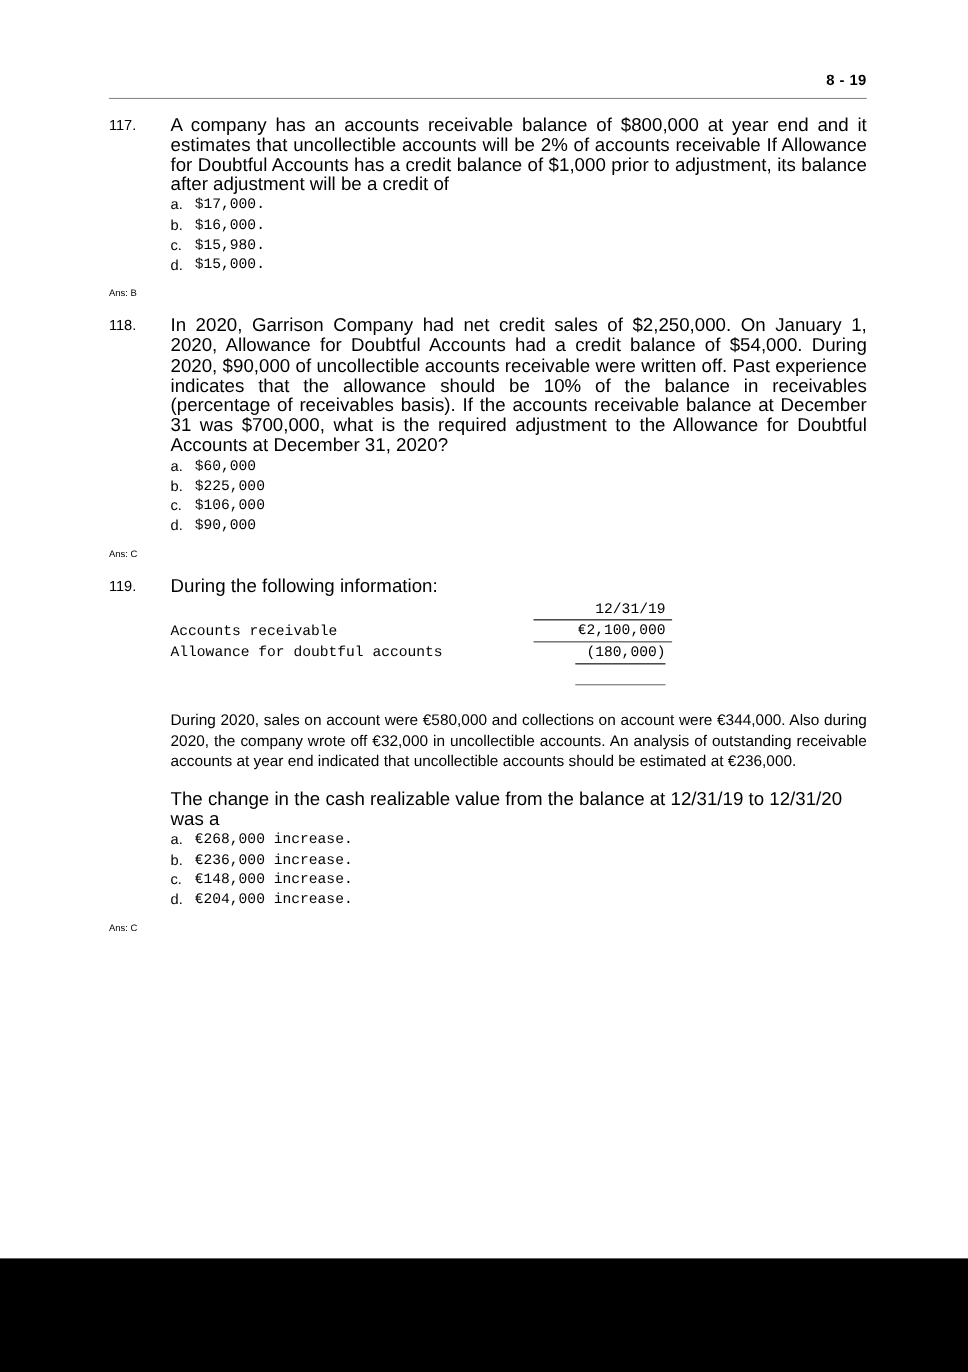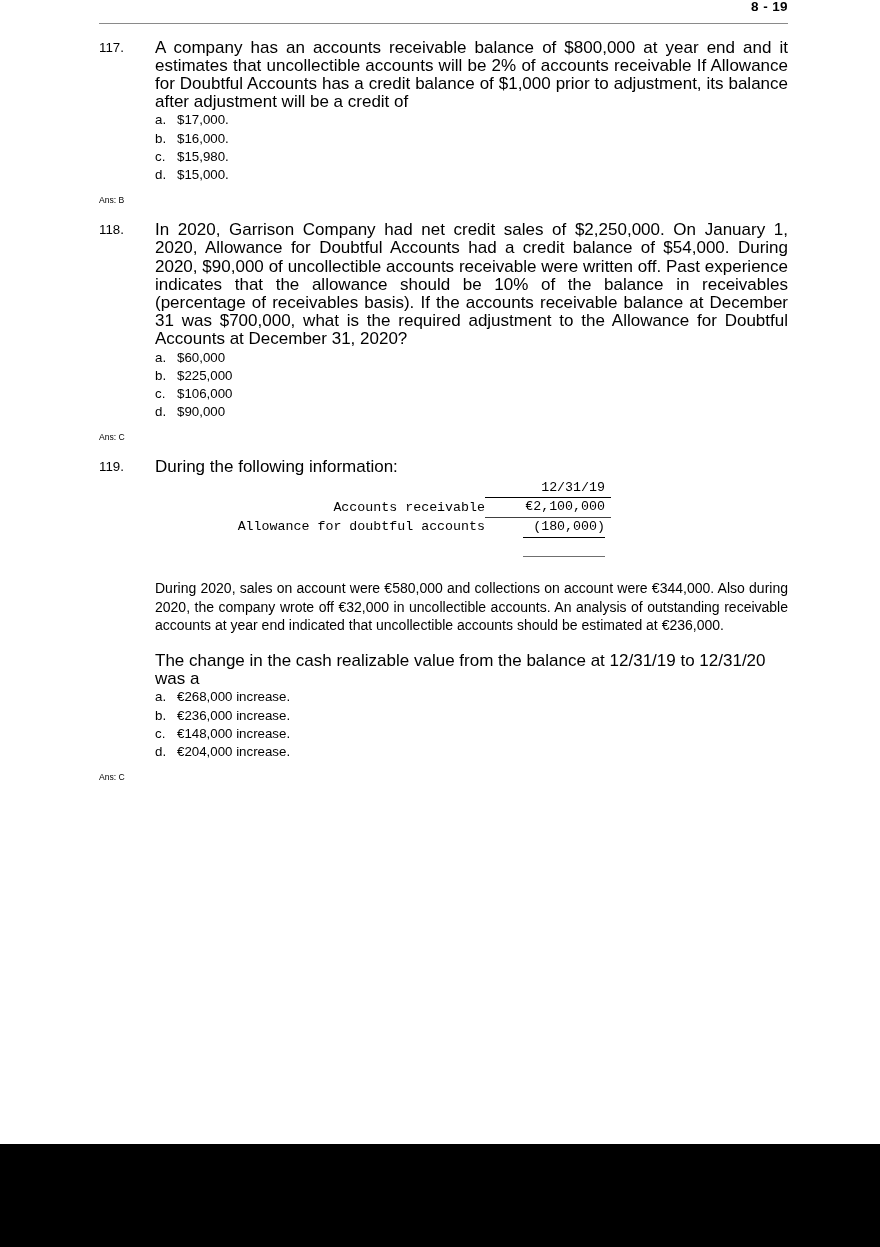--- a/index.html
+++ b/index.html
@@ -18,20 +18,21 @@
   }
   .content {
     position: absolute;
     left: 99px;
     top: 0;
     width: 689px;
   }
 
   
   .header {
+    padding-top: 66px;
     text-align: right;
   }
   .header-label {
     font-size: 13.5px;
     font-weight: bold;
     letter-spacing: 0.4px;
     line-height: 1;
   }
   .header-rule {
     margin-top: 9px;
@@ -74,20 +75,21 @@
     font-size: 13.3px;
     line-height: 18.2px;
     display: flex;
   }
   .choice-letter {
     width: 22px;
     flex: 0 0 22px;
   }
   .choice-text {
     flex: 1 1 auto;
+    font-family: Liberation Mono, monospace;
   }
   .answer {
     font-size: 8.6px;
     line-height: 11px;
     margin-top: 11px;
     margin-left: 0;
   }
 
   
   .fin-table {
@@ -96,21 +98,21 @@
     border-collapse: collapse;
   }
   .fin-table td {
     font-size: 13.3px;
     line-height: 18.6px;
     padding: 0;
     vertical-align: bottom;
     font-family: Liberation Mono, monospace;
   }
   .fin-label {
-    text-align: right;
+    text-align: left;
     width: 330px;
   }
   .fin-value {
     text-align: right;
     width: 120px;
     padding-right: 6px !important;
     white-space: nowrap;
   }
   .fin-spacer { width: auto; }
   .u-under {

